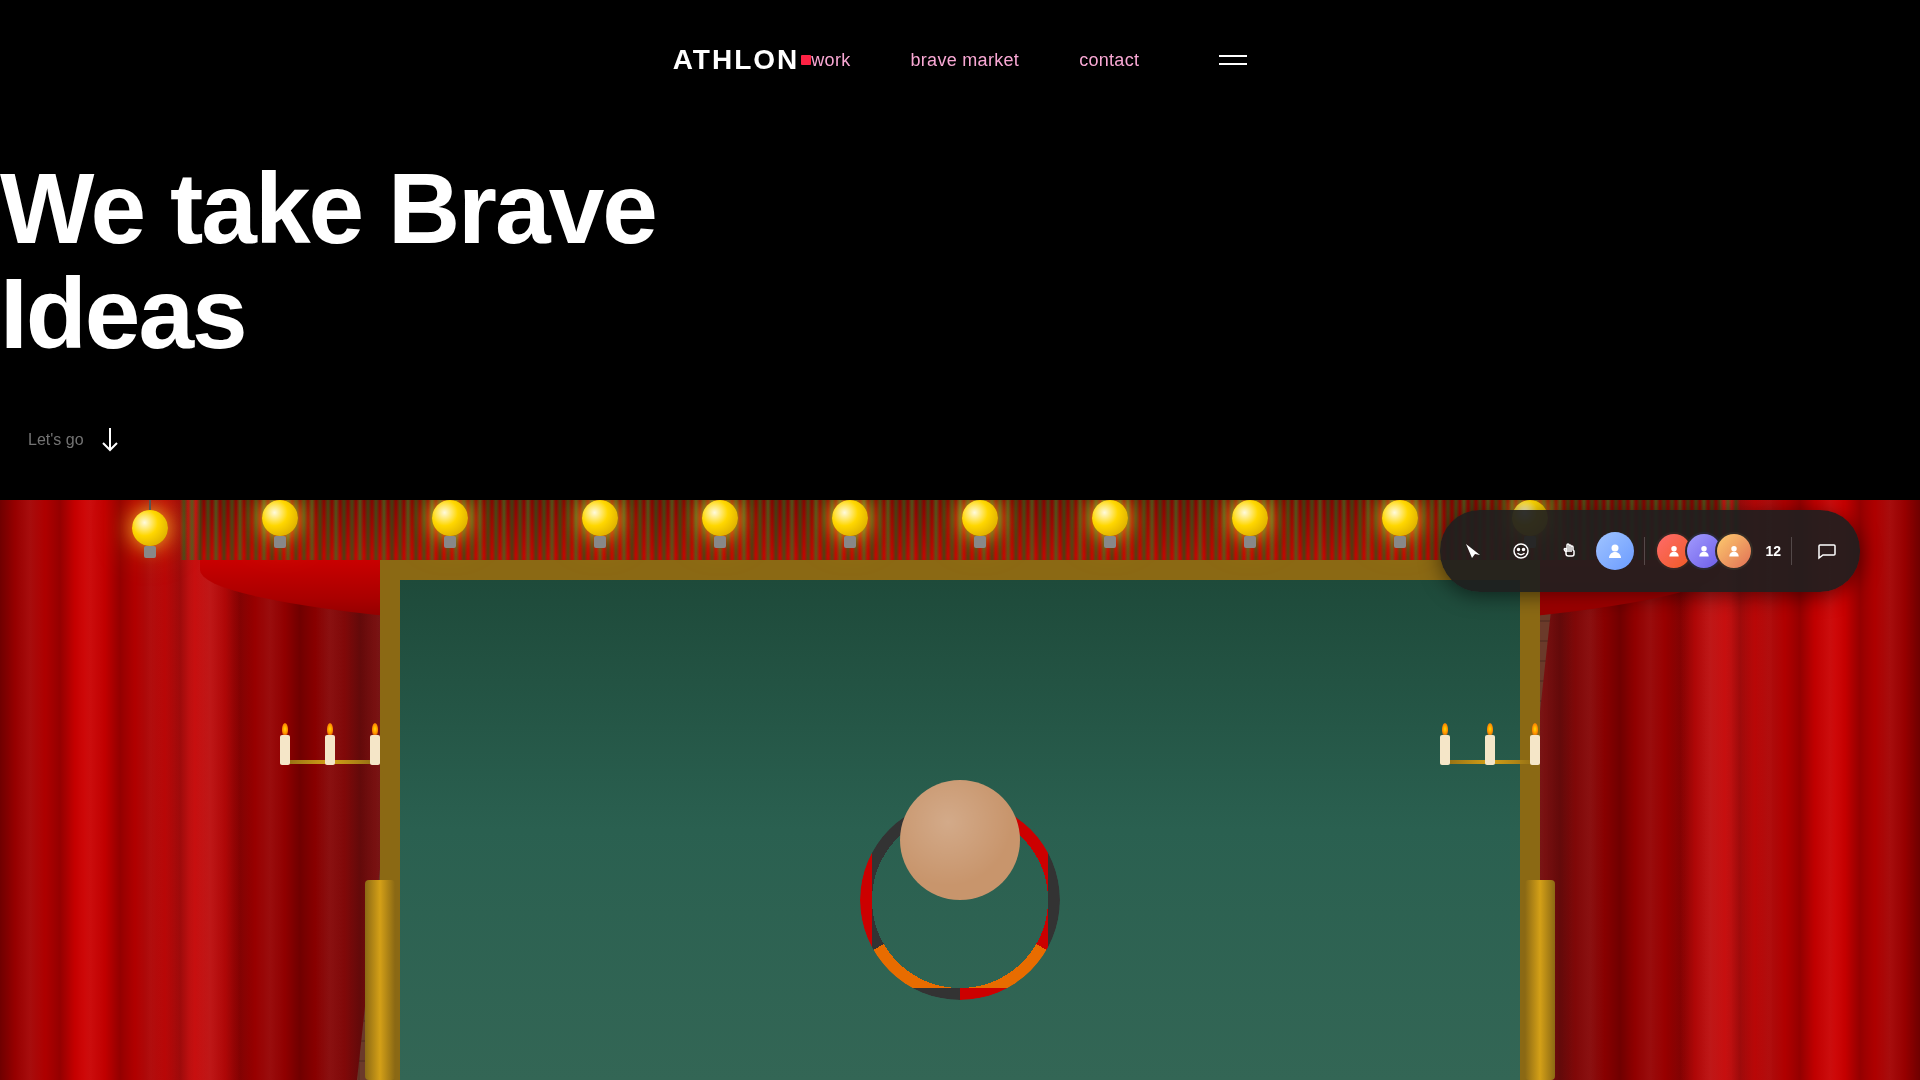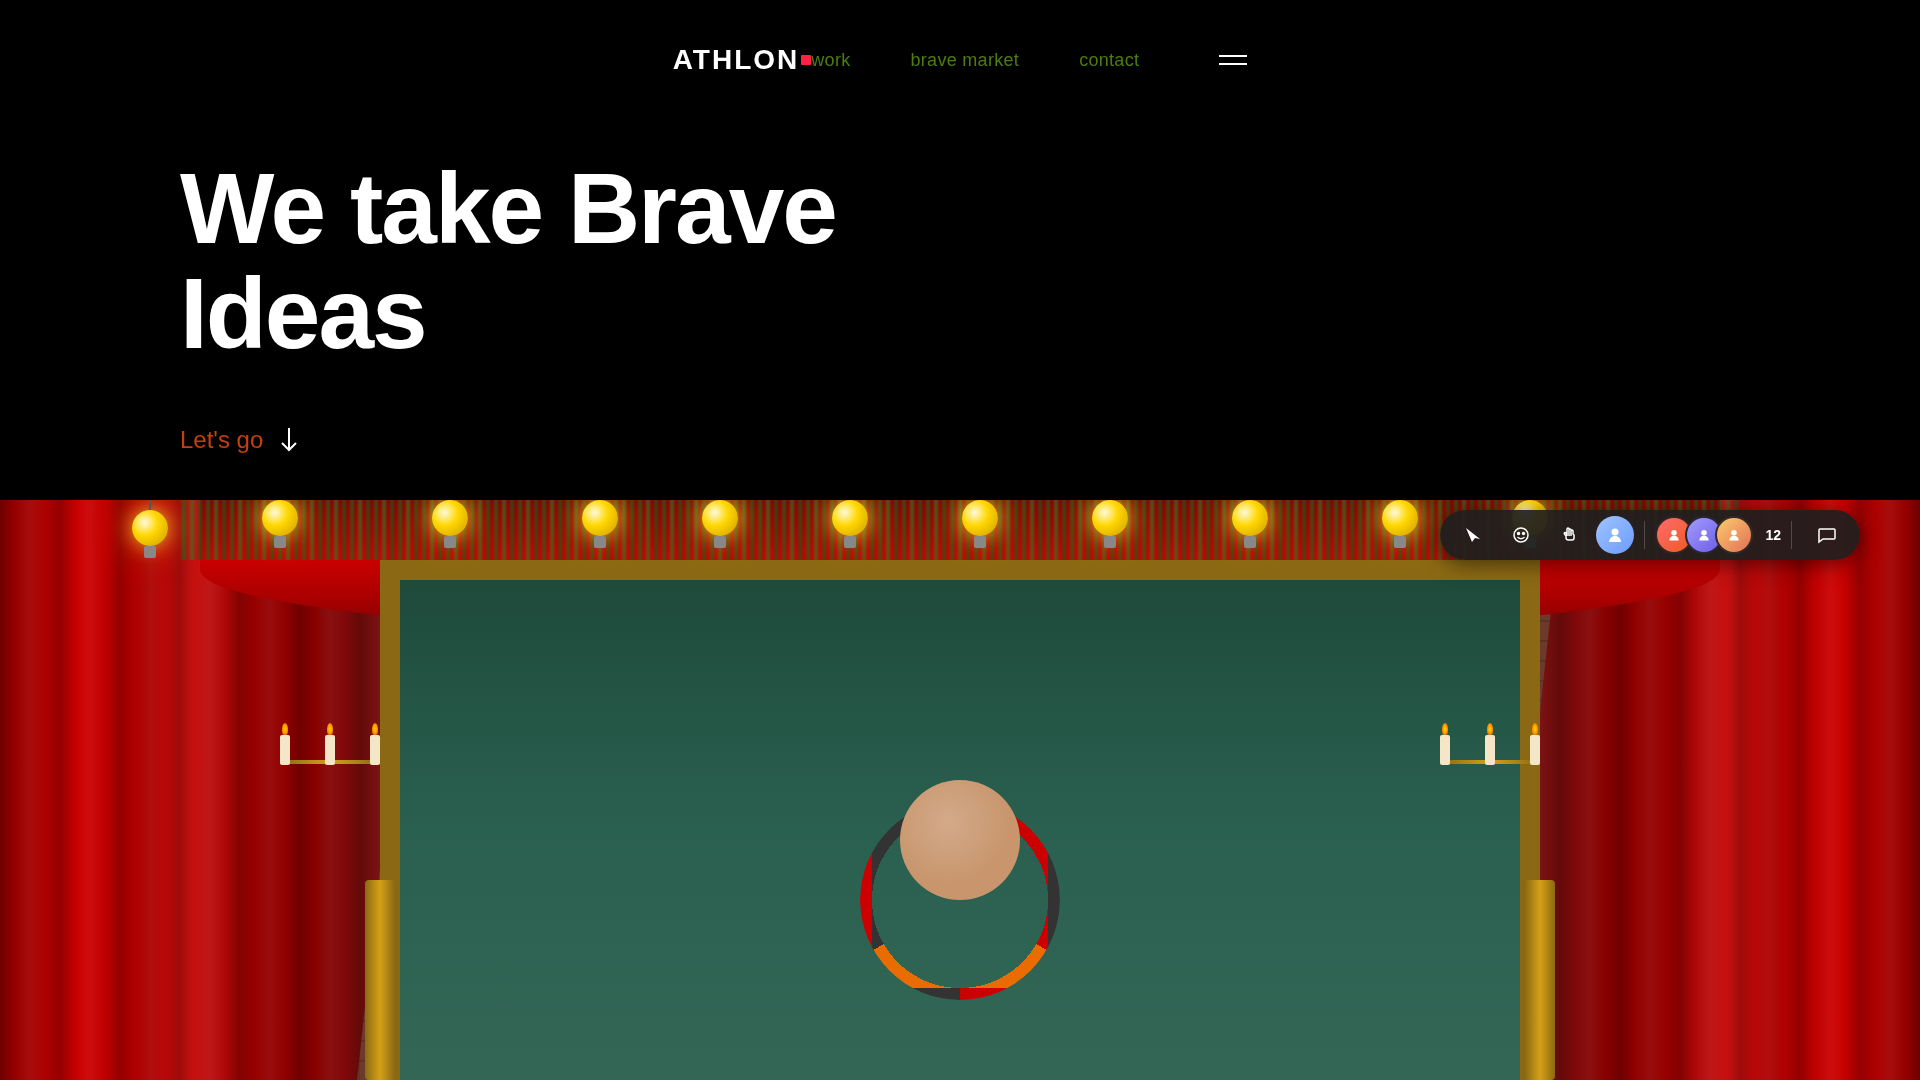--- a/index.html
+++ b/index.html
@@ -52,21 +52,21 @@
 
     .nav-links {
       display: flex;
       align-items: center;
       gap: 60px;
       list-style: none;
     }
 
     .nav-links li a {
       text-decoration: none;
-      color: #4d7c0f;
+      color: #f9a8d4;
       font-size: 18px;
       font-weight: 400;
       letter-spacing: 0.3px;
     }
 
     .nav-menu-icon {
       display: flex;
       flex-direction: column;
       gap: 6px;
       cursor: pointer;
@@ -84,44 +84,44 @@
     .hero {
       position: absolute;
       top: 0;
       left: 0;
       right: 0;
       height: 510px;
       background: #000;
       display: flex;
       flex-direction: column;
       justify-content: center;
-      padding-left: 180px;
       padding-top: 100px;
     }
 
     .hero-title {
       font-size: 100px;
       font-weight: 800;
       line-height: 1.05;
       letter-spacing: -2px;
       color: #fff;
       max-width: 850px;
     }
 
     .hero-cta {
       display: flex;
       align-items: center;
       gap: 14px;
       margin-top: 60px;
     }
 
     .hero-cta-text {
-      font-size: 24px;
+      font-size: 16px;
       font-weight: 400;
-      color: #c2410c;
+      color: #737373;
+      margin-left: 28px;
     }
 
     .arrow-down {
       width: 24px;
       height: 28px;
       display: flex;
       align-items: center;
       justify-content: center;
     }
 
@@ -434,21 +434,21 @@
     
     .toolbar-overlay {
       position: absolute;
       top: 510px;
       right: 60px;
       display: flex;
       align-items: center;
       gap: 6px;
       background: rgba(30,30,30,0.92);
       border-radius: 40px;
-      padding: 4px 12px;
+      padding: 20px 12px;
       z-index: 20;
       box-shadow: 0 4px 20px rgba(0,0,0,0.5);
     }
 
     .toolbar-btn {
       width: 42px;
       height: 42px;
       border-radius: 50%;
       display: flex;
       align-items: center;

